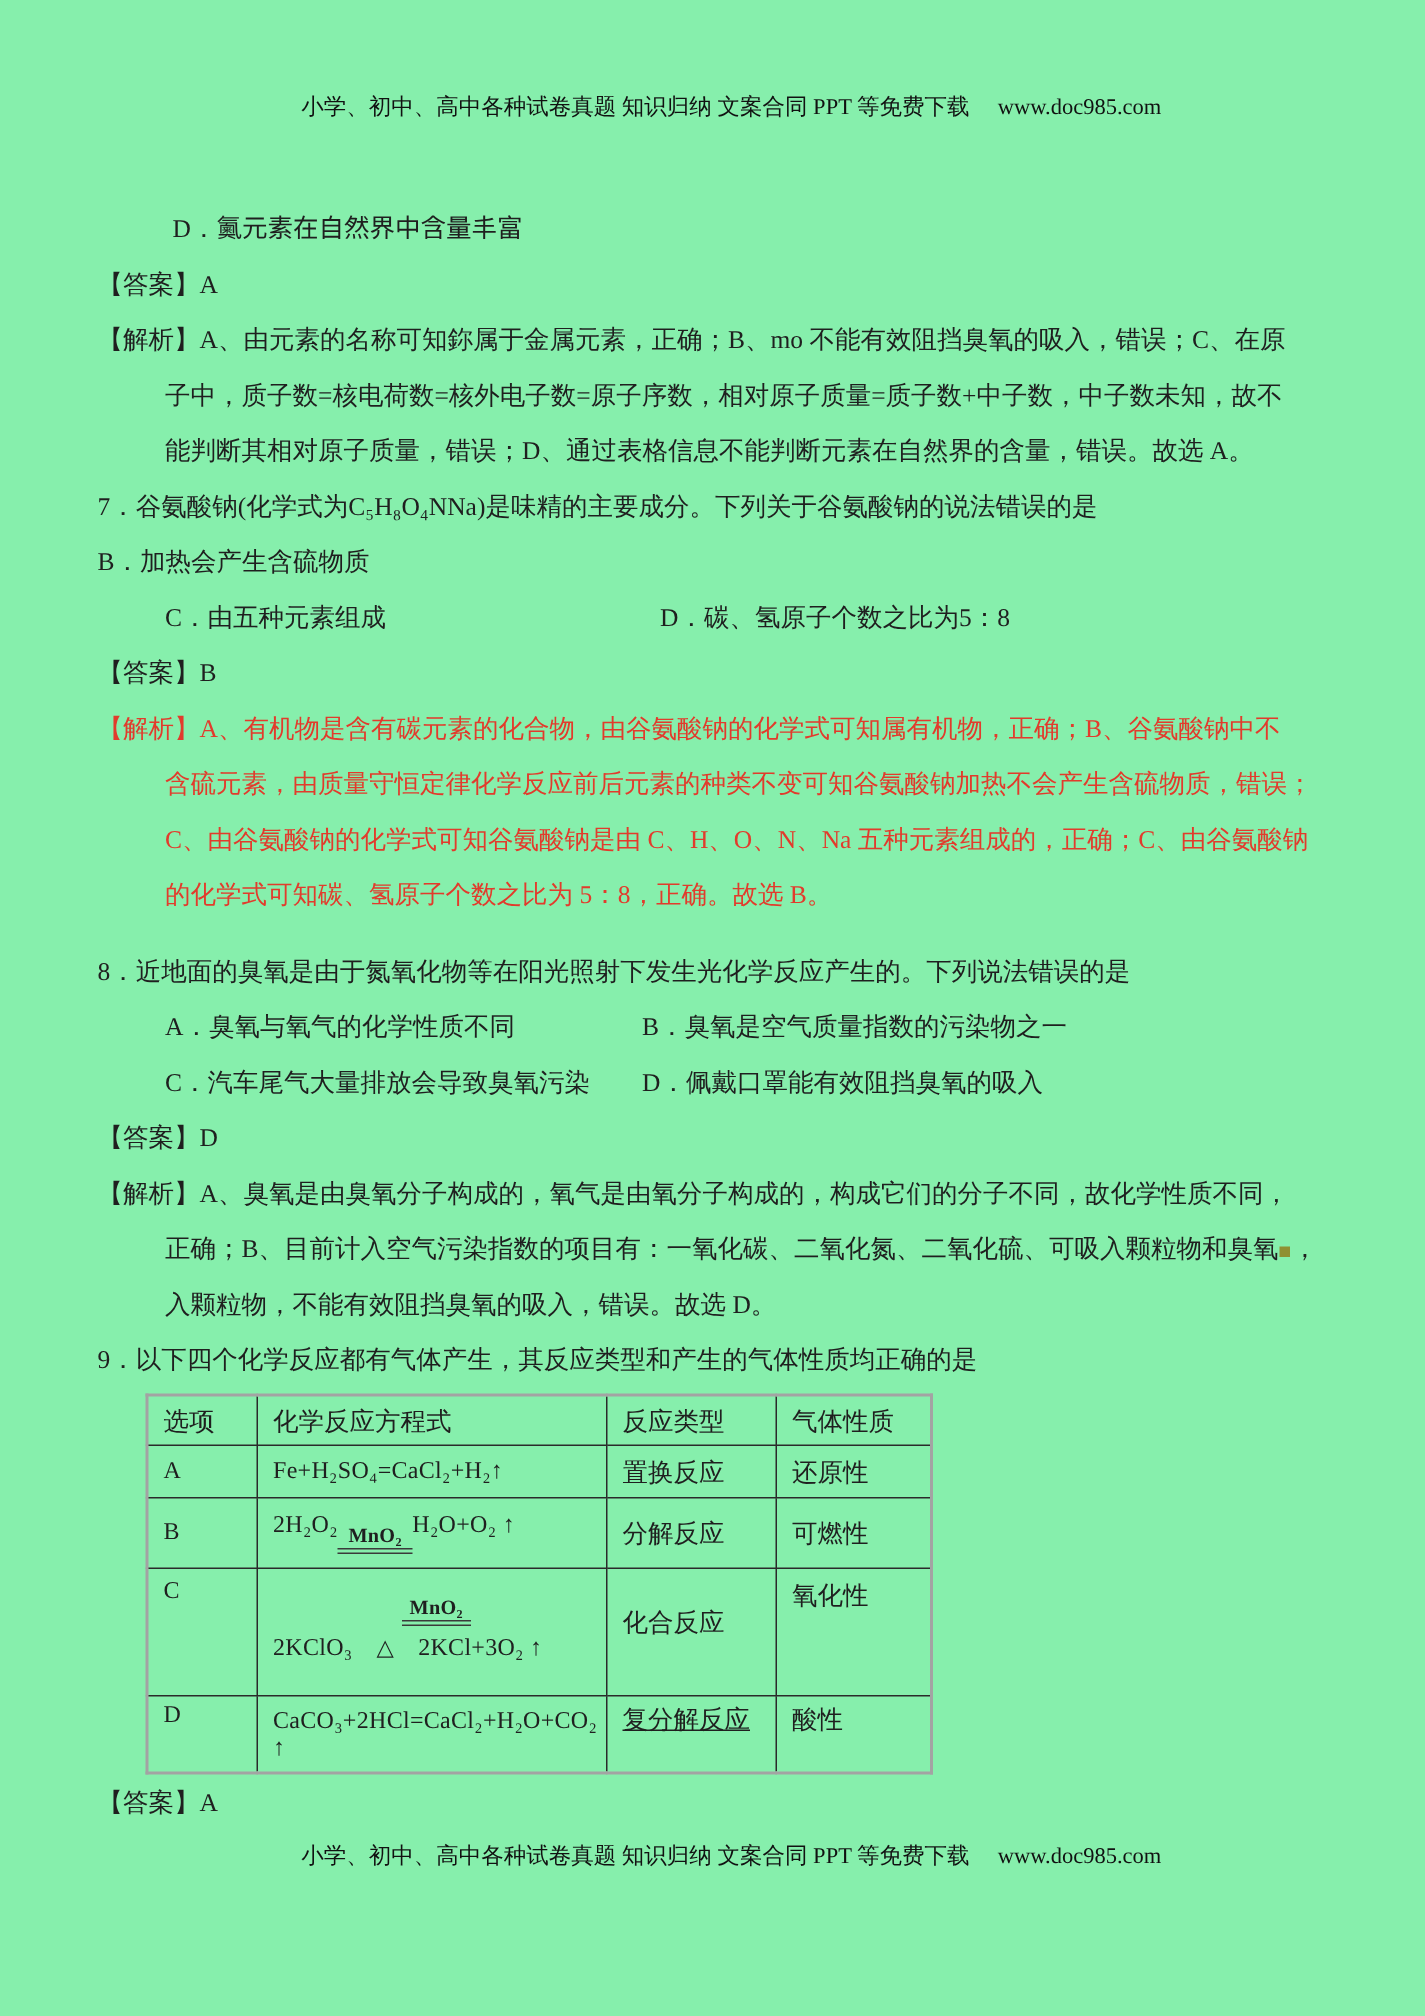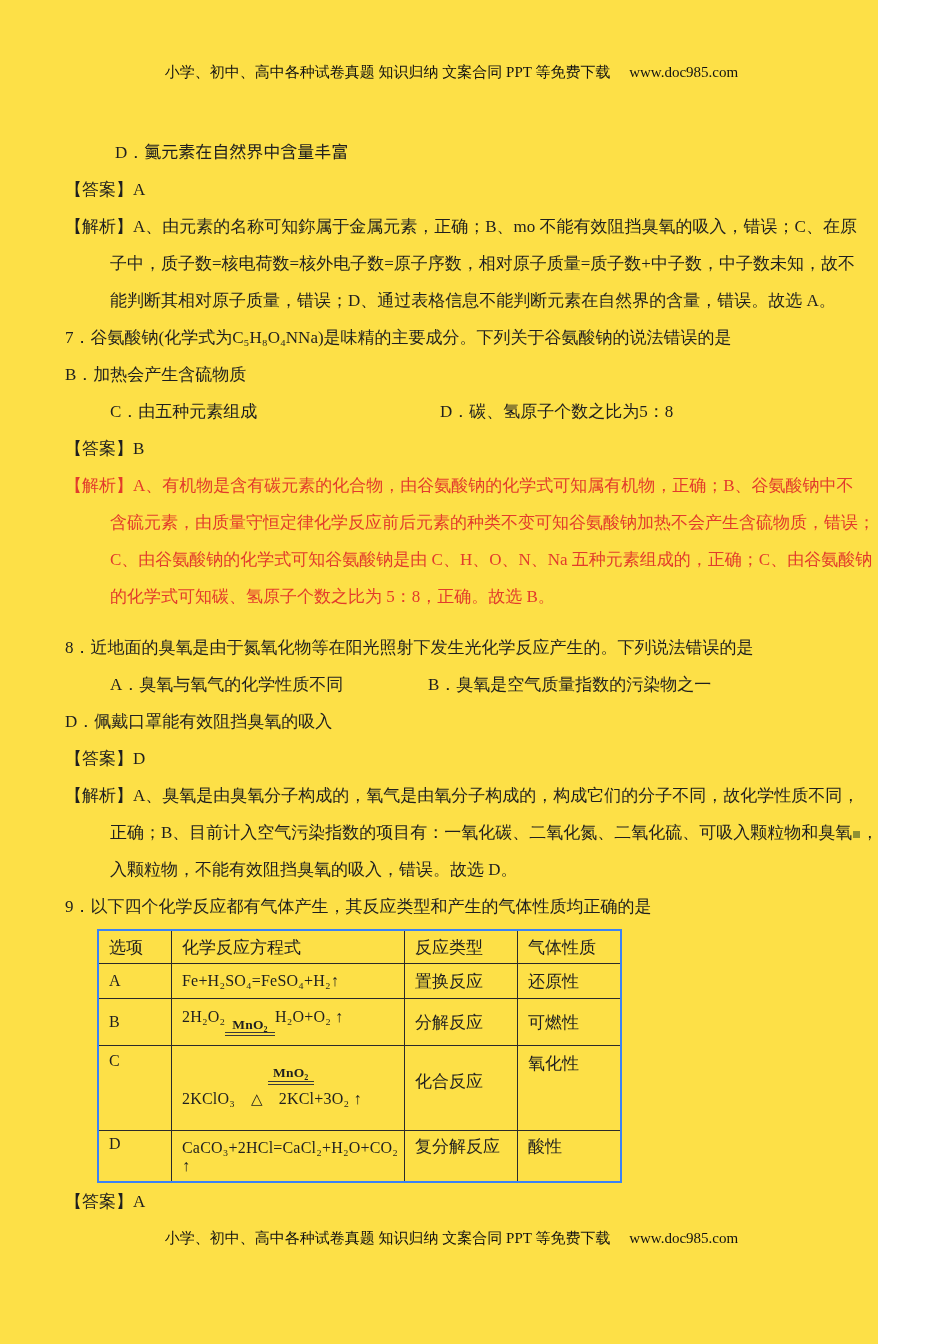--- a/index.html
+++ b/index.html
@@ -1,19 +1,19 @@
 <!DOCTYPE html>
 <html><head>
 <meta charset="utf-8">
 <style>
   html,body{margin:0;padding:0;background:#ffffff;}
   .page{
     position:relative;
-    width:878px;height:1344px;
-    background:#fde047;
+    width:950px;height:1344px;
+    background:#86efac;
     font-family:"Liberation Serif","DejaVu Serif",serif;
     color:#1f1f1f;
     overflow:hidden;
   }
   .content{padding:0 40px 0 65px;}
   .line{height:37px;line-height:37px;font-size:17px;white-space:nowrap;}
   .wm{font-size:15px;text-align:center;height:24px;line-height:24px;color:#111;}
   .wm.header{margin-top:60px;}
   .wm.footer{margin-top:6px;}
   .optd{margin-left:50px;margin-top:50px;}
@@ -23,21 +23,21 @@
   .opt-l{margin-left:45px;display:inline-block;}
   .w330{width:330px;}
   .w318{width:318px;}
   .gap14{margin-top:14px;}
   .artifact-square{
     display:inline-block;width:7px;height:7px;background:#8f9032;
     vertical-align:baseline;margin:0 1px;
   }
   
   table.qtable{
-    border-collapse:collapse;border:2px solid #3b82f6;
+    border-collapse:collapse;border:2px solid #a3a3a3;
     margin:4px 0 0 32px;table-layout:fixed;
     font-size:17px;color:#1f1f1f;
   }
   table.qtable td{border:1px solid #2a2a2a;padding:0 0 0 10px;vertical-align:middle;}
   .col-opt{width:62px;}
   .col-eq{width:222px;}
   .col-type{width:102px;}
   .col-gas{width:92px;}
   .row-h td{height:32px;}
   .row-a td{height:34px;}
@@ -85,20 +85,21 @@
     <div class="line red hang">含硫元素，由质量守恒定律化学反应前后元素的种类不变可知谷氨酸钠加热不会产生含硫物质，错误；</div>
     <div class="line red hang">C、由谷氨酸钠的化学式可知谷氨酸钠是由 C、H、O、N、Na 五种元素组成的，正确；C、由谷氨酸钠</div>
     <div class="line red hang">的化学式可知碳、氢原子个数之比为 5：8，正确。故选 B。</div>
 
     <div class="line gap14">8．近地面的臭氧是由于氮氧化物等在阳光照射下发生光化学反应产生的。下列说法错误的是</div>
     <div class="line opts">
       <span class="opt-l w318">A．臭氧与氧气的化学性质不同</span>
       <span>B．臭氧是空气质量指数的污染物之一</span>
     </div>
     <div class="line opts">
+      <span class="opt-l w318">C．汽车尾气大量排放会导致臭氧污染</span>
       <span>D．佩戴口罩能有效阻挡臭氧的吸入</span>
     </div>
     <div class="line">【答案】D</div>
     <div class="line">【解析】A、臭氧是由臭氧分子构成的，氧气是由氧分子构成的，构成它们的分子不同，故化学性质不同，</div>
     <div class="line hang">
       <span>正确；B、目前计入空气污染指数的项目有：一氧化碳、二氧化氮、二氧化硫、可吸入颗粒物和臭氧</span><span class="artifact-square"></span><span>，</span>
     </div>
     <div class="line hang">入颗粒物，不能有效阻挡臭氧的吸入，错误。故选 D。</div>
 
     <div class="line">9．以下四个化学反应都有气体产生，其反应类型和产生的气体性质均正确的是</div>
@@ -106,21 +107,21 @@
     <table class="qtable">
       <tbody>
           <tr class="row-h">
         <td class="col-opt">选项</td>
         <td class="col-eq">化学反应方程式</td>
         <td class="col-type">反应类型</td>
         <td class="col-gas">气体性质</td>
       </tr>
       <tr class="row-a">
         <td class="eq">A</td>
-        <td class="eq">Fe+H₂SO₄=FeSO₄+H₂↑</td>
+        <td class="eq">Fe+H₂SO₄=CaCl₂+H₂↑</td>
         <td>置换反应</td>
         <td>还原性</td>
       </tr>
       <tr class="row-b">
         <td class="eq">B</td>
         <td class="eq"><span>2H₂O₂</span><span class="cond-b">MnO₂</span><span>H₂O+O₂ ↑</span></td>
         <td>分解反应</td>
         <td>可燃性</td>
       </tr>
       <tr class="row-c">
@@ -131,21 +132,21 @@
         </td>
         <td style="vertical-align:top;padding-top:24px;">化合反应</td>
         <td style="vertical-align:top;padding-top:6px;">氧化性</td>
       </tr>
       <tr class="row-d">
         <td class="eq" style="vertical-align:top;padding-top:4px;">D</td>
         <td class="eq">
           <div class="d-eq-line">CaCO₃+2HCl=CaCl₂+H₂O+CO₂</div>
           <div class="arrow-line">↑</div>
         </td>
-        <td style="vertical-align:top;padding-top:4px;">复分解反应</td>
+        <td style="vertical-align:top;padding-top:4px;text-decoration:underline;">复分解反应</td>
         <td style="vertical-align:top;padding-top:4px;">酸性</td>
       </tr>
     </tbody>
       </table>
 
     <div class="line">【答案】A</div>
 
     <div class="wm footer">小学、初中、高中各种试卷真题 知识归纳 文案合同 PPT 等免费下载　 www.doc985.com</div>
   </div>
 </div>

